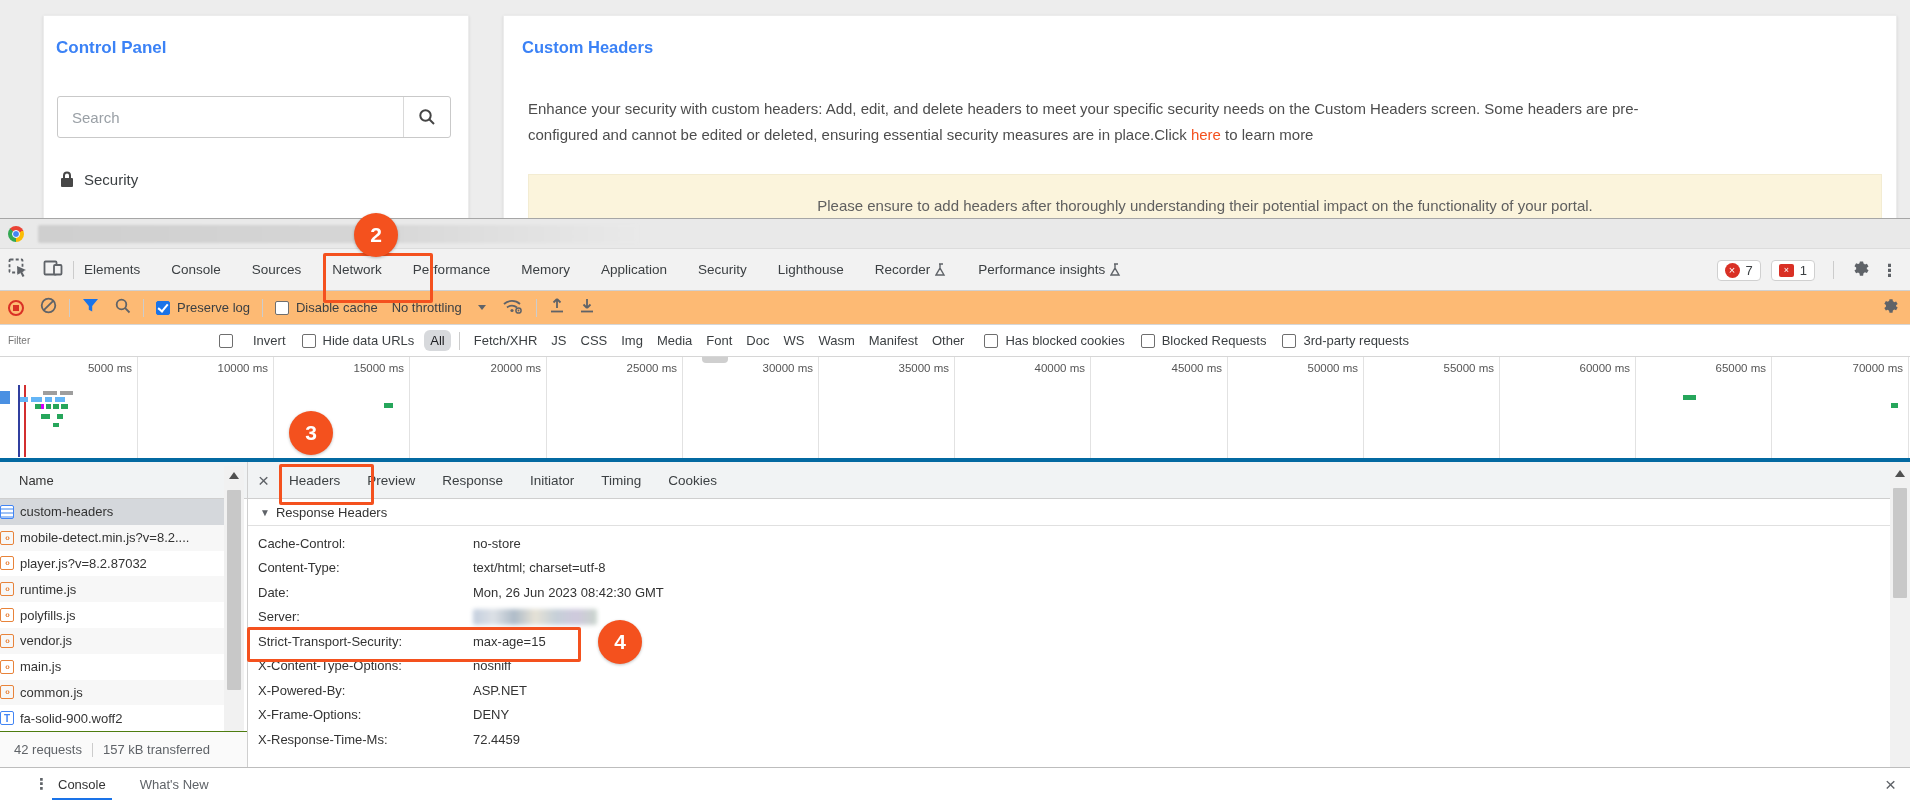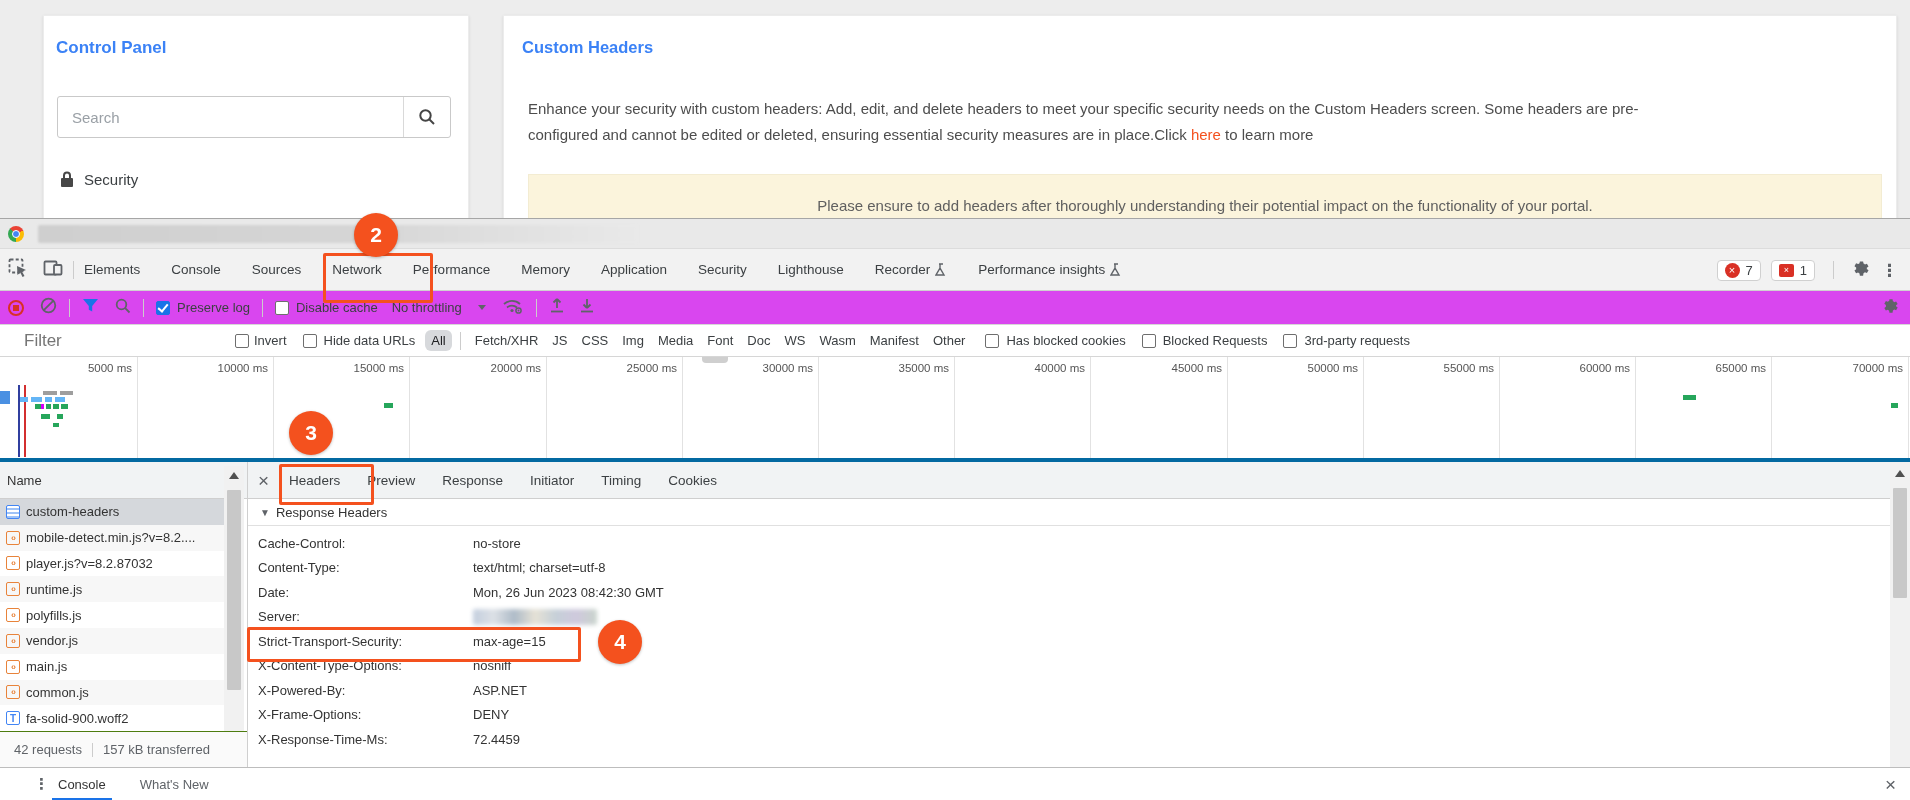--- a/index.html
+++ b/index.html
@@ -22,32 +22,32 @@
   .devtools{position:absolute;left:0;top:218px;width:1910px;height:582px;background:#fff;border-top:1px solid #a6a6a6;box-sizing:border-box;}
   .titlebar{position:absolute;left:0;top:0;width:100%;height:30px;background:#e9e9e9;border-bottom:1px solid #dcdcdc;box-sizing:border-box;}
   .chrome-logo{position:absolute;left:8px;top:7px;width:16px;height:16px;border-radius:50%;
      background:conic-gradient(from -45deg,#ea4335 0 110deg,#fbbc05 110deg 225deg,#34a853 225deg 360deg);}
   .chrome-logo:before{content:"";position:absolute;left:4px;top:4px;width:8px;height:8px;border-radius:50%;background:#4285f4;border:1.5px solid #fff;box-sizing:border-box;}
   .blur-title{position:absolute;left:38px;top:6px;width:600px;height:18px;border-radius:2px;
      background:linear-gradient(90deg,#cfcfcf 0%,#d6d6d6 55%,#dfdfdf 75%,#e9e9e9 100%);filter:blur(1px);}
   .tabbar{position:absolute;left:0;top:30px;width:100%;height:42px;background:#f2f2f2;border-bottom:1px solid #d0d0d0;box-sizing:border-box;
      display:flex;align-items:center;}
   .dt-tab{font-size:13.5px;color:#3c4043;white-space:nowrap;display:flex;align-items:center;gap:5px;}
-  .toolrow{position:absolute;left:0;width:100%;box-sizing:border-box;background:#d946ef;border-bottom:1px solid #d6d6d6;display:flex;align-items:center;}
+  .toolrow{position:absolute;left:0;width:100%;box-sizing:border-box;background:#fdba74;border-bottom:1px solid #d6d6d6;display:flex;align-items:center;}
   .vsep{width:1px;height:18px;background:#ccc;margin:0 8px;}
   .tlabel{font-size:13px;color:#3c4043;white-space:nowrap;}
   .cb{width:14px;height:14px;border:1.5px solid #6e6e6e;border-radius:2px;box-sizing:border-box;background:#fff;position:relative;flex:0 0 auto;}
   .cb.checked{background:#1a73e8;border-color:#1a73e8;}
   .cb.checked:before{content:"";position:absolute;left:3px;top:0.5px;width:4px;height:8px;border:solid #fff;border-width:0 2px 2px 0;transform:rotate(40deg);}
   .ftype{font-size:13px;color:#3c4043;padding:3px 6px;border-radius:6px;white-space:nowrap;}
   .ftype.sel{background:#d7d9dc;color:#202124;}
   .ruler-label{position:absolute;top:5px;width:130px;text-align:right;font-size:11.5px;color:#555;}
   .gridline{position:absolute;top:0;width:1px;height:102px;background:#e2e2e2;}
   .mark{position:absolute;}
-  .req-row{display:flex;align-items:center;gap:6px;padding-left:6px;font-size:13px;color:#333;box-sizing:border-box;white-space:nowrap;overflow:hidden;}
+  .req-row{display:flex;align-items:center;gap:6px;font-size:13px;color:#333;box-sizing:border-box;white-space:nowrap;overflow:hidden;}
   .ficon{width:14px;height:14px;border-radius:2px;box-sizing:border-box;display:flex;align-items:center;justify-content:center;flex:0 0 auto;font-weight:bold;}
   .ficon.js{border:1.5px solid #e8833a;color:#e8833a;font-size:9px;letter-spacing:-1px;}
   .ficon.doc{border:1.5px solid #4285f4;background:repeating-linear-gradient(#fff 0 2px,#9ec2f7 2px 4px);}
   .ficon.font{border:1.5px solid #4285f4;color:#4285f4;font-size:10px;}
   .tri{width:0;height:0;border-style:solid;}
   .tri-up{border-width:0 5px 7px 5px;border-color:transparent transparent #505050 transparent;}
   .tri-dd{border-width:5px 4px 0 4px;border-color:#5f6368 transparent transparent transparent;}
   .scrolltrack{position:absolute;background:#f1f1f1;}
   .scrollthumb{position:absolute;background:#c8c8c8;border-radius:1px;}
   .hdr-row{display:flex;align-items:center;font-size:13px;}
@@ -230,23 +230,23 @@
         </svg>
     </span>
     <span style="position:absolute;right:10px;">
       <svg width="18" height="18" viewBox="0 0 20 20">
           <path fill="#5f6368" d="M10 13.5A3.5 3.5 0 1 1 10 6.5a3.5 3.5 0 0 1 0 7zm7.4-2.6l1.8 1.4-1.7 3-2.1-.8a7 7 0 0 1-1.5.9L13.5 18h-3.4l-.4-2.3a7 7 0 0 1-1.5-.9l-2.1.8-1.7-3 1.8-1.4a7 7 0 0 1 0-1.8L4.4 8l1.7-3 2.1.8a7 7 0 0 1 1.5-.9L10.1 3h3.4l.4 2.3c.5.2 1 .5 1.5.9l2.1-.8 1.7 3-1.8 1.4a7 7 0 0 1 0 1.8z" transform="translate(-1.8 -0.5)"></path>
         </svg>
     </span>
   </div>
 
   <div class="toolrow" style="top:106px;height:32px;background:#fff;">
-    <input style="border: none; outline: none; font-size: 17px; color: #0f172a; width: 195px; padding-left: 24px; font-family: inherit;" placeholder="Filter">
+    <input style="border: none; outline: none; font-size: 10px; color: #0f172a; width: 195px; padding-left: 8px; font-family: inherit;" placeholder="Filter">
     <span class="cb" style="margin-left:14px;"></span>
-    <span class="tlabel" style="margin-left:5px;">Invert</span>
+    <span class="tlabel" style="margin-left:20px;">Invert</span>
     <span class="cb" style="margin-left:16px;"></span>
     <span class="tlabel" style="margin-left:7px;">Hide data URLs</span>
     <div id="filter-types" style="display:flex;align-items:center;margin-left:10px;gap:2px;">
         <span class="ftype sel">All</span>
         <span class="vsep" style="margin: 0px 6px;"></span>
         <span class="ftype">Fetch/XHR</span>
         <span class="ftype">JS</span>
         <span class="ftype">CSS</span>
         <span class="ftype">Img</span>
         <span class="ftype">Media</span>
@@ -323,21 +323,21 @@
         <div class="mark" style="left: 57px; top: 57px; width: 6px; height: 5px; background: rgb(38, 166, 91);"></div>
         <div class="mark" style="left: 53px; top: 66px; width: 6px; height: 4px; background: rgb(38, 166, 91);"></div>
         <div class="mark" style="left: 384px; top: 46px; width: 9px; height: 5px; background: rgb(38, 166, 91);"></div>
         <div class="mark" style="left: 1683px; top: 38px; width: 13px; height: 5px; background: rgb(38, 166, 91);"></div>
         <div class="mark" style="left: 1891px; top: 46px; width: 7px; height: 5px; background: rgb(38, 166, 91);"></div>
       </div>
     <div style="position:absolute;left:702px;top:0;width:26px;height:6px;background:#cfcfcf;border-radius:0 0 4px 4px;"></div>
   </div>
 
   <div class="abs" style="left:0;top:243px;width:248px;height:305px;border-right:1px solid #cfcfcf;box-sizing:border-box;">
-    <div class="abs" style="left:0;top:0;width:100%;height:37px;background:#f1f3f4;border-bottom:1px solid #cfcfcf;box-sizing:border-box;display:flex;align-items:center;">
+    <div class="abs" style="left:0;top:0;width:100%;height:37px;background:#f1f3f4;border-bottom:1px solid #cfcfcf;box-sizing:border-box;display:flex;align-items:center;padding-left:12px;">
       <span style="font-size:13px;color:#333;margin-left:7px;">Name</span>
     </div>
     <div id="req-rows" class="abs" style="left:0;top:37px;width:224px;">
         <div class="req-row" style="height: 25.8px; background: rgb(213, 216, 220);">
           <span class="ficon doc"></span>
           <span>custom-headers</span>
         </div>
         <div class="req-row" style="height: 25.8px; background: rgb(247, 247, 247);">
           <span class="ficon js">‹›</span>
           <span>mobile-detect.min.js?v=8.2....</span>

